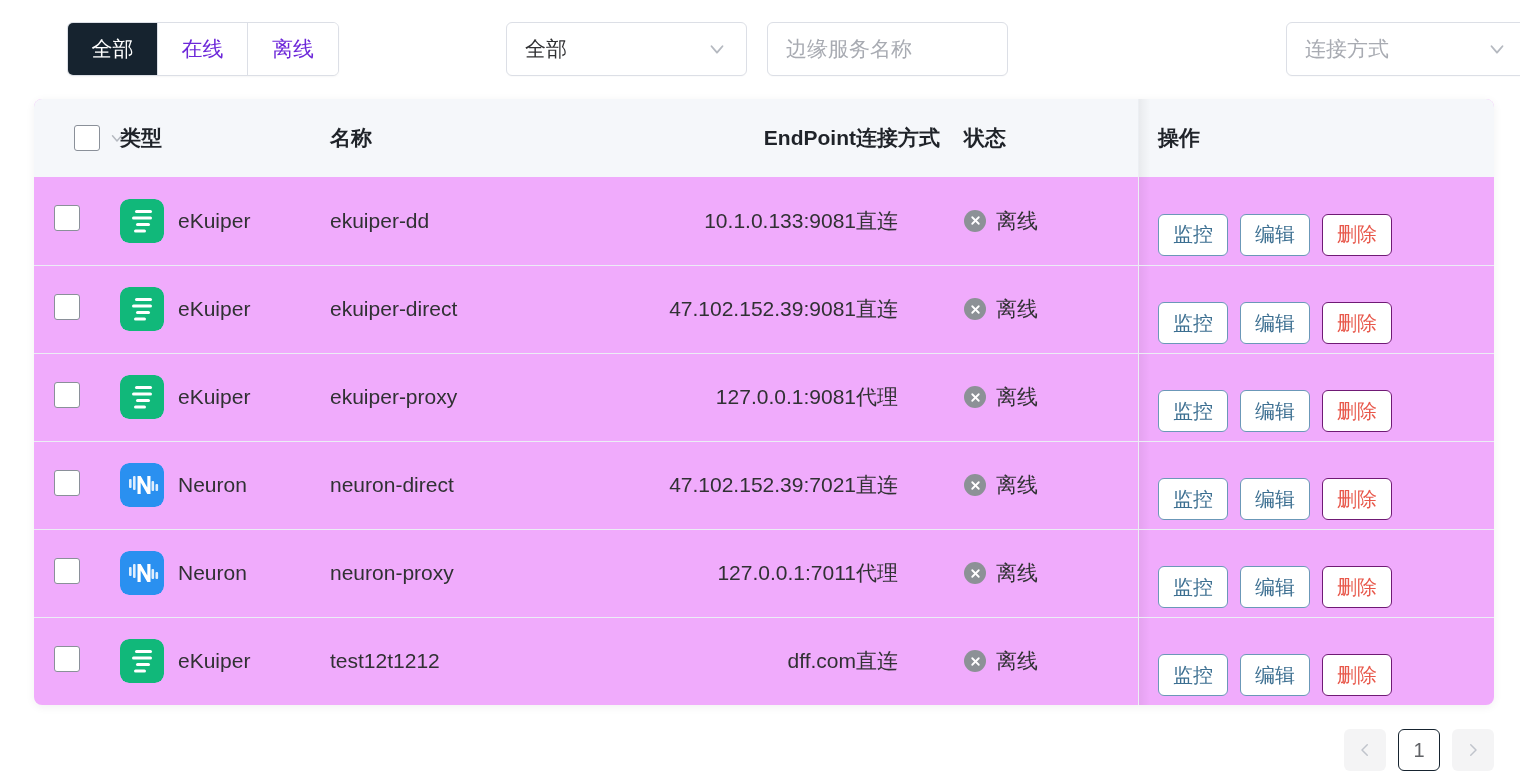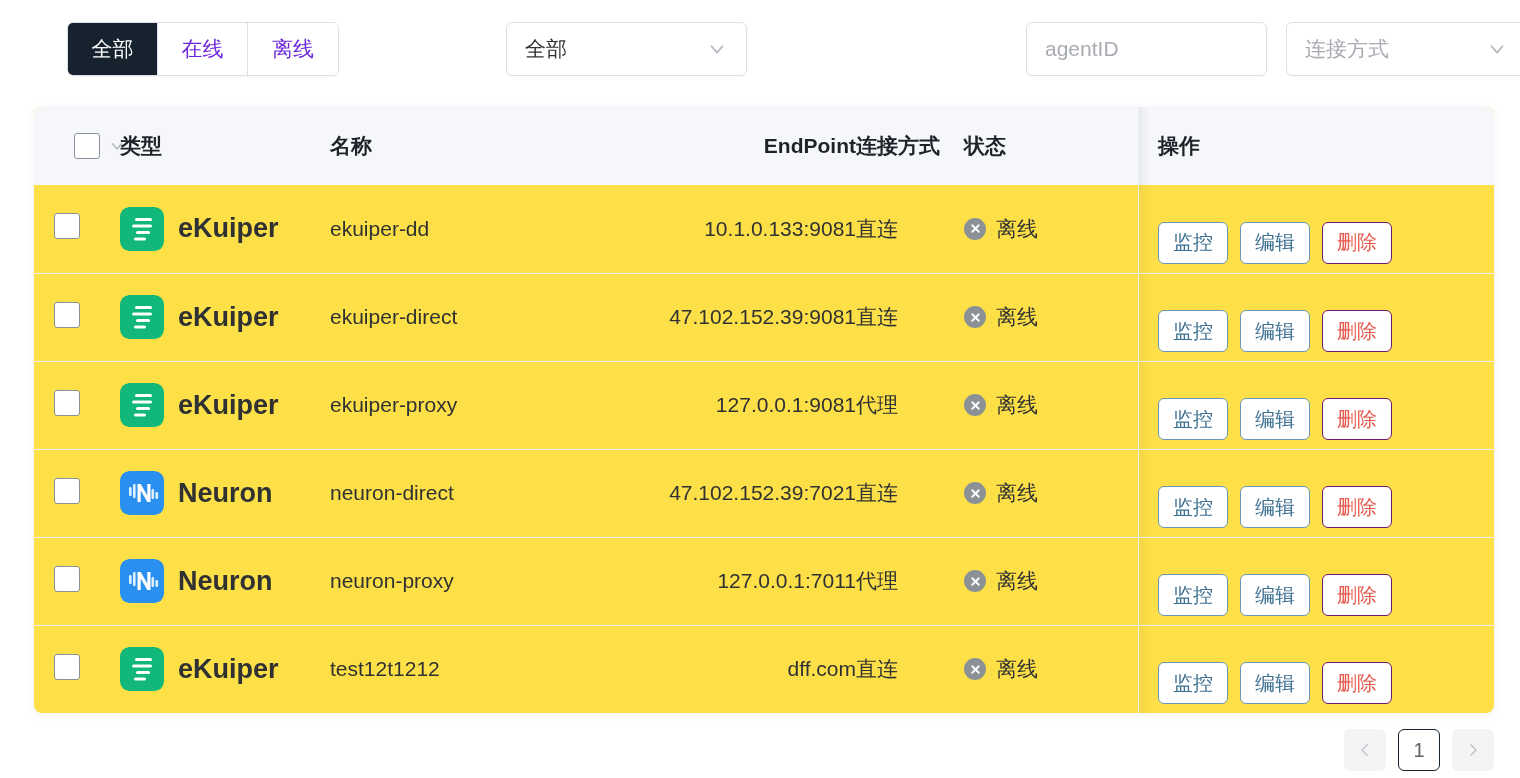--- a/index.html
+++ b/index.html
@@ -63,23 +63,23 @@
     color: #b5b9c0;
     display: flex; align-items: center;
   }
   #f-type   { left: 473px; width: 241px; }
   #f-name   { left: 734px; width: 241px; }
   #f-agent  { left: 993px; width: 241px; }
   #f-conn   { left: 1253px; width: 241px; }
 
   
   .card {
-    position: absolute; left: 34px; top: 107px;
+    position: absolute; left: 34px; top: 99px;
     width: 1460px;
-    background: #fde047;
+    background: #f0abfc;
     border-radius: 8px;
     box-shadow: 0 2px 10px rgba(0,0,0,0.06);
     overflow: hidden;
   }
   table {
     width: 100%;
     border-collapse: collapse;
     table-layout: fixed;
   }
   thead th {
@@ -150,21 +150,21 @@
   .chev-sm { color: #b5b9c0; display: inline-flex; align-items: center; cursor: pointer; }
 
   
   .type-cell { display: flex; align-items: center; gap: 14px; }
   .app-icon {
     width: 44px; height: 44px;
     border-radius: 9px;
     flex: 0 0 auto;
     display: block;
   }
-  .type-label { font-size: 27px; color: #303133; font-weight: bold; }
+  .type-label { font-size: 21px; color: #303133; }
 
   
   .status { display: flex; align-items: center; gap: 10px; }
   .status .dot {
     width: 22px; height: 22px;
     border-radius: 50%;
     background: #8c9196;
     display: inline-flex; align-items: center; justify-content: center;
     flex: 0 0 auto;
   }
@@ -222,24 +222,24 @@
 
     <div class="field" id="f-type">
       <span class="val">全部</span>
       <span class="chev">
         <svg width="22" height="22" viewBox="0 0 24 24" fill="none" stroke="currentColor" stroke-width="2" stroke-linecap="round" stroke-linejoin="round">
             <polyline points="6 9 12 16 18 9"></polyline>
           </svg>
       </span>
     </div>
 
-
-    <div class="field" id="f-agent">
-      <span class="ph">agentID</span>
+    <div class="field" id="f-name">
+      <span class="ph">边缘服务名称</span>
     </div>
+
 
     <div class="field" id="f-conn">
       <span class="ph">连接方式</span>
       <span class="chev">
         <svg width="22" height="22" viewBox="0 0 24 24" fill="none" stroke="currentColor" stroke-width="2" stroke-linecap="round" stroke-linejoin="round">
             <polyline points="6 9 12 16 18 9"></polyline>
           </svg>
       </span>
     </div>
   </div>

